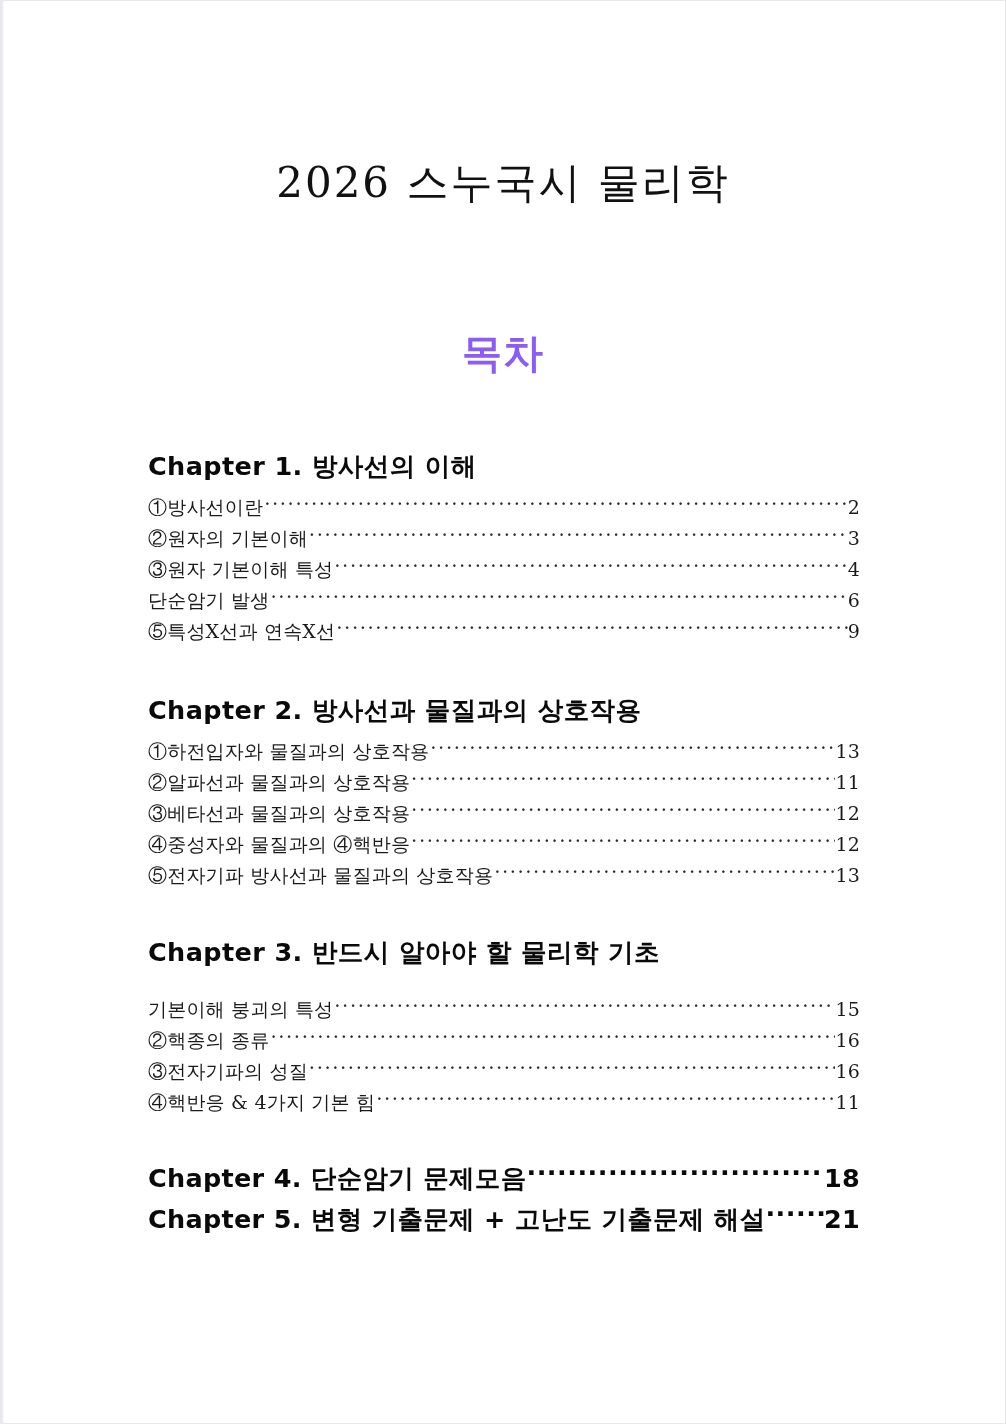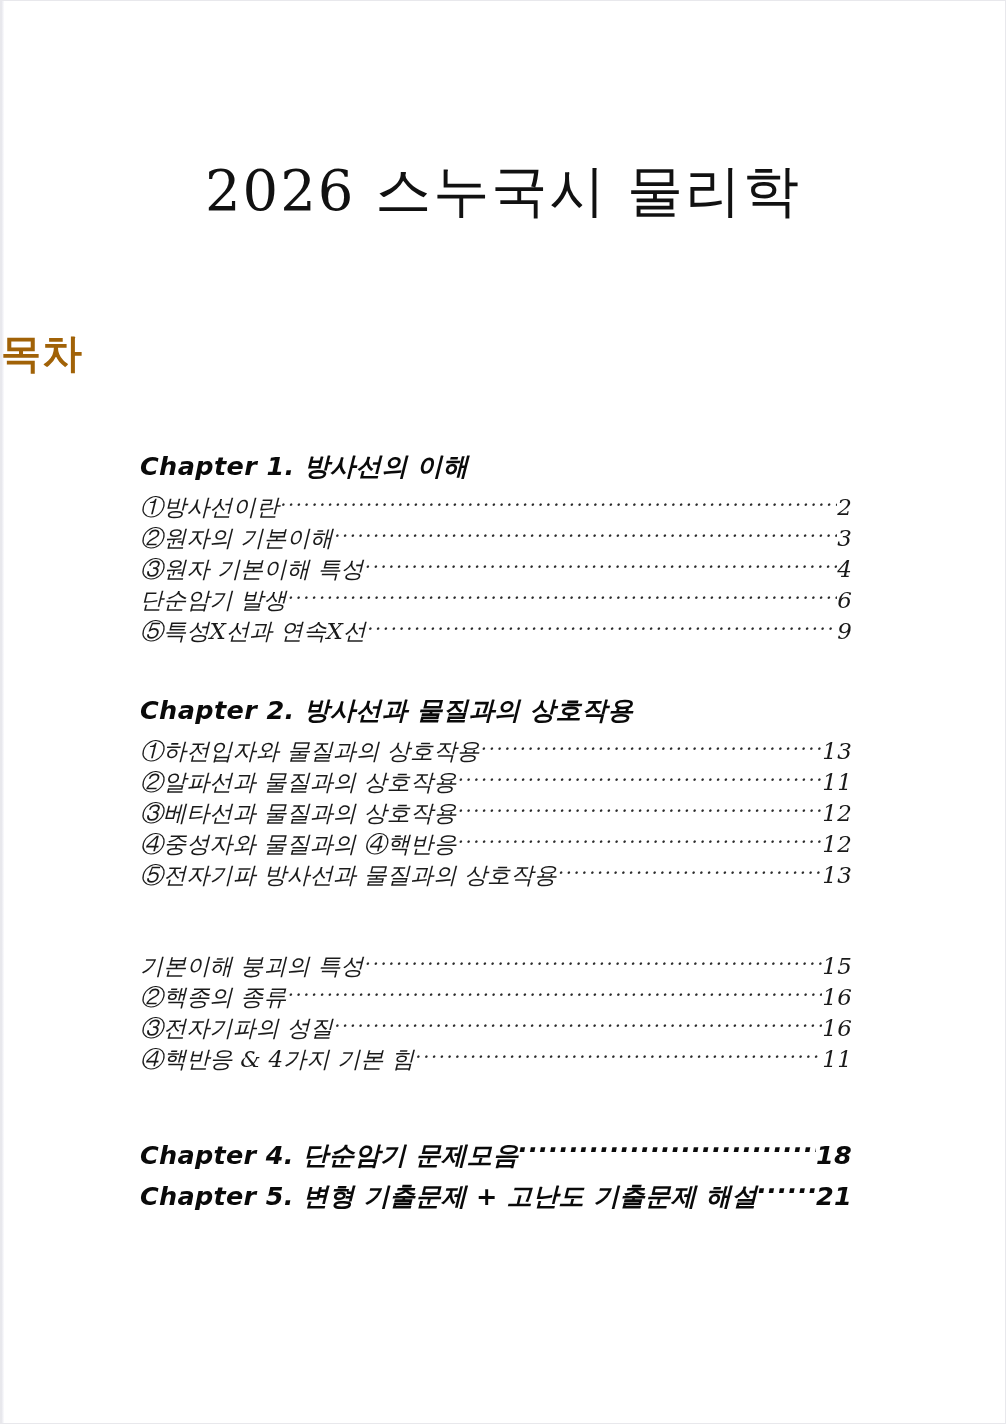--- a/index.html
+++ b/index.html
@@ -28,65 +28,64 @@
     background: linear-gradient(to right, #e4e4ea, #fbfbfd);
   }
 
   .doc-title {
     position: absolute;
     left: 0;
     right: 0;
     top: 158px;
     text-align: center;
     font-family: "DejaVu Serif", "Liberation Serif", serif;
-    font-size: 56px;
+    font-size: 42px;
     line-height: 1.15;
     letter-spacing: 2px;
     font-weight: 400;
     color: #111111;
   }
 
   .doc-subtitle {
     position: absolute;
     left: 0;
     right: 0;
     top: 325px;
-    text-align: left;
+    text-align: center;
     font-family: "DejaVu Sans", "Liberation Sans", sans-serif;
     font-size: 40px;
     font-weight: 700;
     letter-spacing: 1px;
-    color: #a16207;
+    color: #8b5cf6;
   }
 
   .toc {
     position: absolute;
-    left: 139px;
+    left: 147px;
     top: 448px;
     width: 712px;
-    font-style: italic;
   }
 
   .chapter-block { margin-bottom: 0; }
 
   .chapter-head {
     font-family: "DejaVu Sans", "Liberation Sans", sans-serif;
     font-size: 25.5px;
     font-weight: 700;
     letter-spacing: 0.4px;
     color: #0a0a0a;
     margin: 0 0 8px 0;
     white-space: nowrap;
   }
 
   .entry {
     display: flex;
     align-items: baseline;
     font-family: "DejaVu Serif", "Liberation Serif", serif;
-    font-size: 23px;
+    font-size: 19px;
     line-height: 31px;
     color: #1a1a1a;
     white-space: nowrap;
     letter-spacing: 0.2px;
   }
   .entry .e-label { flex: 0 0 auto; }
   .entry .e-leader {
     flex: 1 1 auto;
     overflow: hidden;
     margin: 0 0 0 1px;
@@ -141,21 +140,21 @@
     font-size: 25.5px;
     font-weight: 700;
     color: #0a0a0a;
     position: absolute;
     left: 0;
     bottom: 0;
     white-space: nowrap;
   }
   .big-entry .e-page { flex: 0 0 auto; }
 
-  .tail-block { margin-top: 30px; }
+  .tail-block { margin-top: 10px; }
 </style>
 </head>
 <body>
 
 <div class="page">
 
   <div class="scan-edge"></div>
 
   <div class="doc-title">2026 스누국시 물리학</div>
   <div class="doc-subtitle">목차</div>
@@ -218,20 +217,21 @@
       <div class="entry">
         <span class="e-label">⑤전자기파 방사선과 물질과의 상호작용</span>
         <span class="e-leader"></span>
         <span class="e-page">13</span>
       </div>
     </div>
 
     <div class="gap-ch2"></div>
 
     <div class="chapter-block">
+      <div class="chapter-head">Chapter 3. 반드시 알아야 할 물리학 기초</div>
       <div class="gap-ch3-entries"></div>
       <div class="entry">
         <span class="e-label">기본이해 붕괴의 특성</span>
         <span class="e-leader"></span>
         <span class="e-page">15</span>
       </div>
       <div class="entry">
         <span class="e-label">②핵종의 종류</span>
         <span class="e-leader"></span>
         <span class="e-page">16</span>

